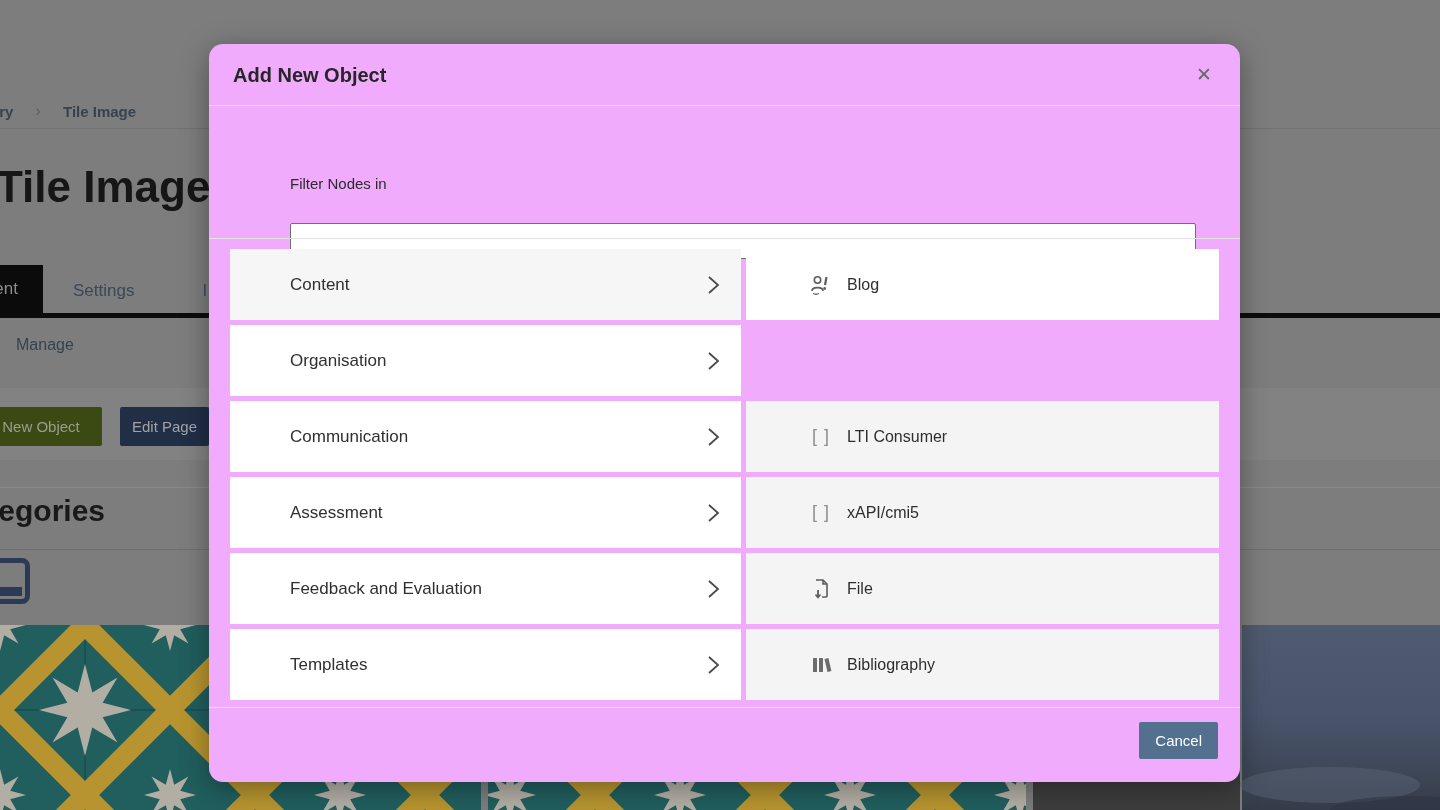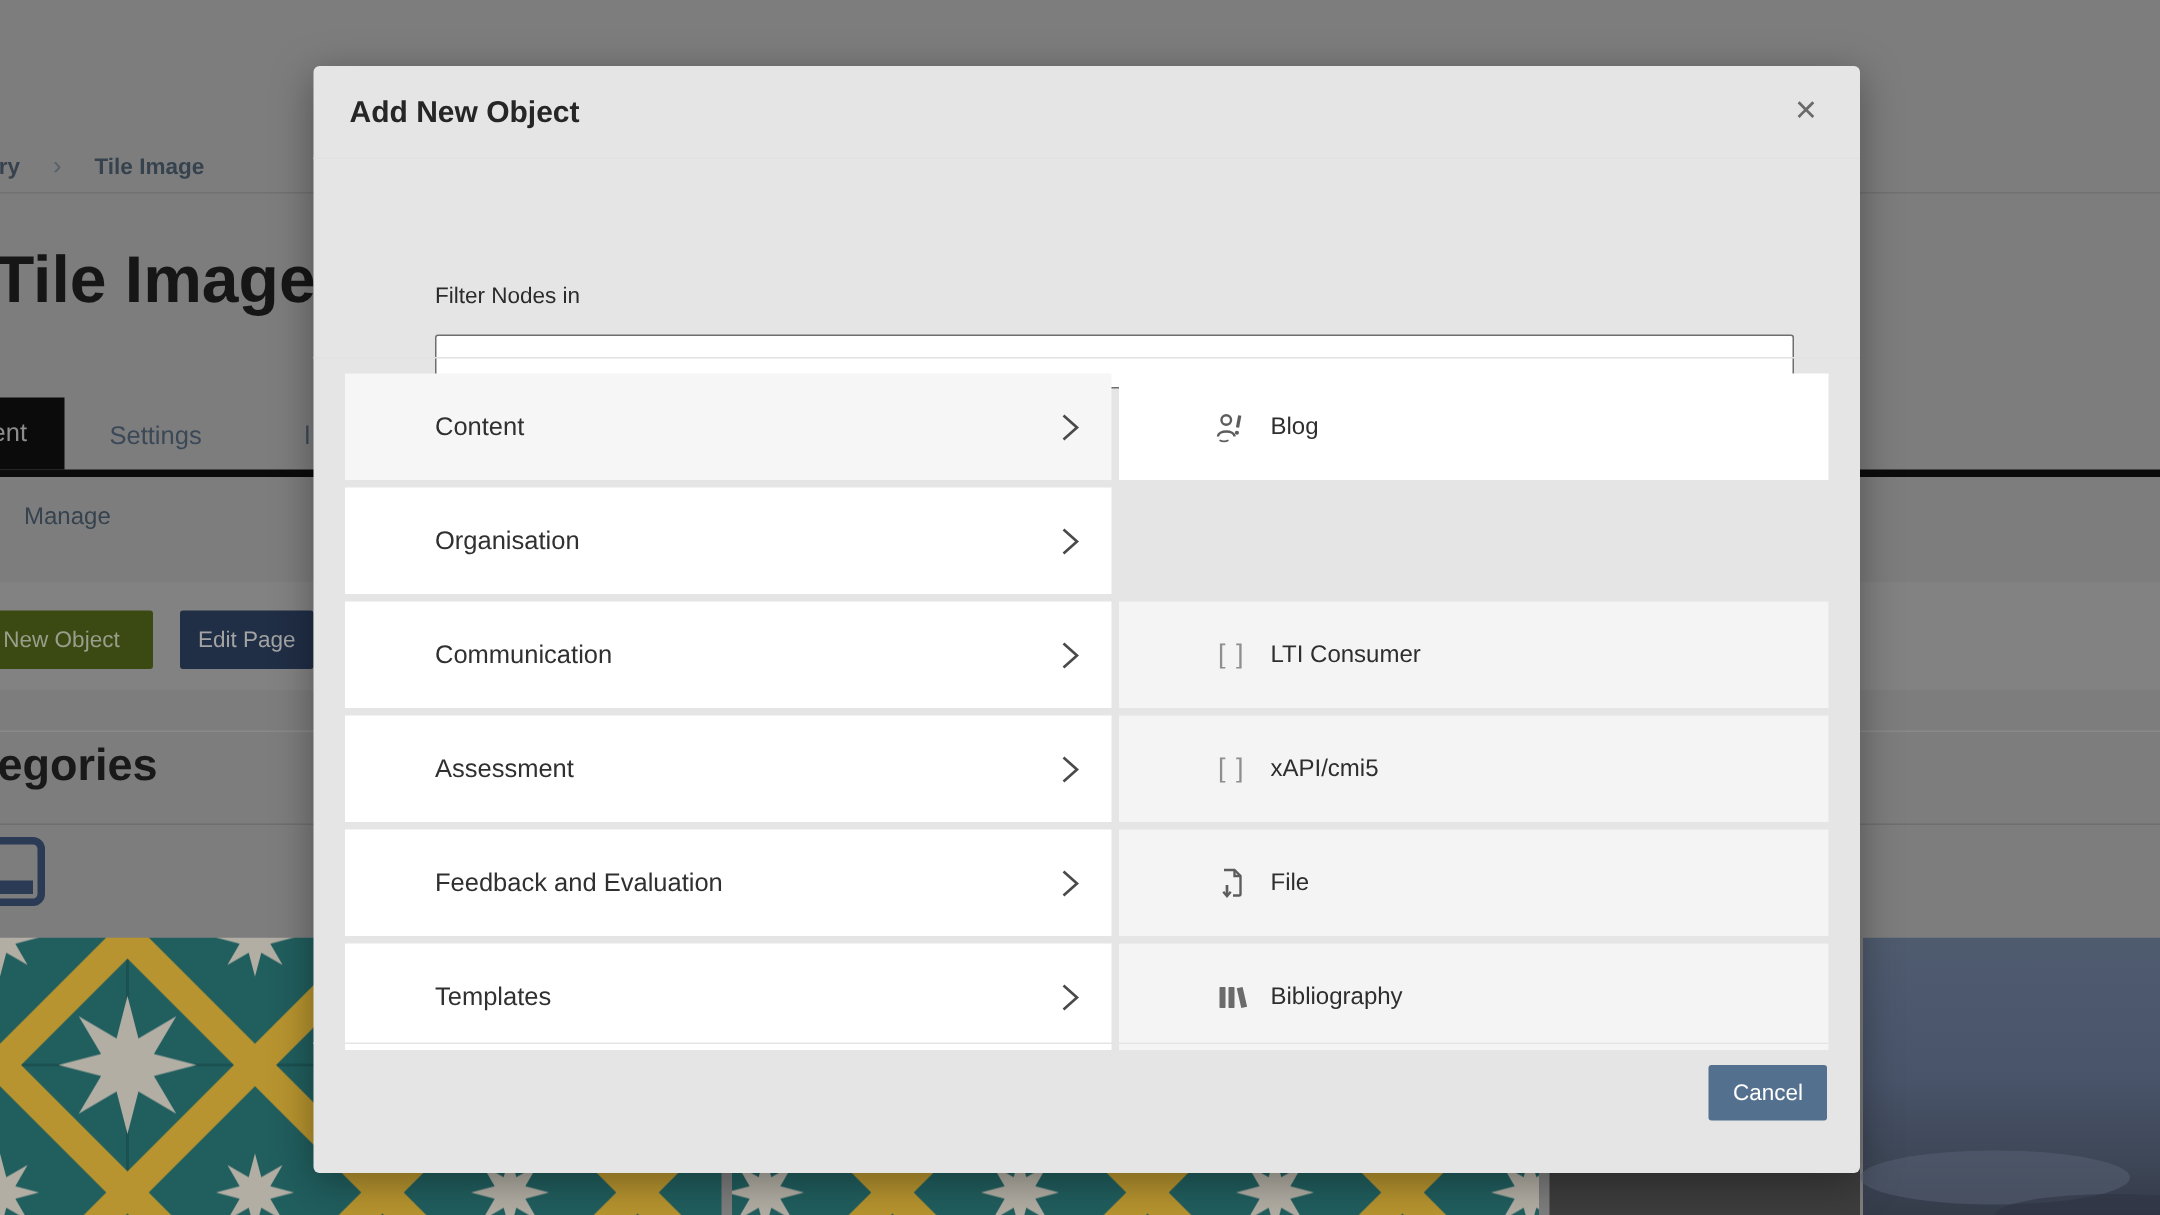--- a/index.html
+++ b/index.html
@@ -36,28 +36,28 @@
   .cat-heading { position:absolute; left:-50px; top:494px; font-size:30px; font-weight:700; color:#191919; }
 
   .icon-frag { position:absolute; left:-16px; top:558px; width:46px; height:46px;
                border:5px solid #2b3a55; border-radius:8px; }
   .icon-frag .bar { position:absolute; left:3px; right:3px; bottom:3px; height:9px; background:#2b3a55; }
 
   .tiles { position:absolute; left:0; top:625px; width:1440px; height:185px; }
 
   
   .backdrop { position:absolute; inset:0; background:transparent; z-index:4; }
-  .modal { position:absolute; left:209px; top:44px; width:1031px; height:738px; background:#e5e5e5;
-           border-radius:4px; box-shadow:0 6px 28px rgba(0,0,0,0.35); z-index:10; }
+  .modal { position:absolute; left:209px; top:44px; width:1031px; height:738px; background:#f0abfc;
+           border-radius:14px; box-shadow:0 6px 28px rgba(0,0,0,0.35); z-index:10; }
   .m-header { position:absolute; top:0; left:0; right:0; height:62px; border-bottom:1px solid #e2e2e2; }
   .m-title { position:absolute; left:24px; top:0; line-height:62px; font-size:20px; font-weight:600; color:#262626; }
   .m-close { position:absolute; right:24px; top:19px; width:24px; height:24px; background:none; border:none;
              color:#6a6a6a; font-size:19px; line-height:24px; text-align:center; cursor:pointer; }
 
-  .m-filter-label { position:absolute; left:81px; top:145px; font-size:15px; color:#2b2b2b; }
+  .m-filter-label { position:absolute; left:81px; top:131px; font-size:15px; color:#2b2b2b; }
   .m-filter-input { position:absolute; left:81px; top:179px; width:906px; height:36px;
                     border:1px solid #6f6f6f; border-radius:2px; font-size:15px; padding:0 10px;
                     font-family:inherit; }
   .m-filter-divider { position:absolute; left:0; right:0; top:194px; height:1px; background:#e2e2e2; }
 
   .cat-row { position:absolute; left:21px; width:511px; height:71px; display:flex; align-items:center;
              padding:0 20px 0 60px; background:#ffffff; cursor:pointer; }
   .cat-row.selected { background:#f6f6f6; }
   .cat-label { flex:1; font-size:17px; color:#303030; }
   .chev { flex:none; }
@@ -65,21 +65,21 @@
   .item-row { position:absolute; left:537px; width:473px; height:71px; display:flex; align-items:center;
               gap:13px; padding-left:62px; background:#f4f4f4; cursor:pointer; }
   .item-row.first { background:#ffffff; }
   .item-icon { width:26px; height:26px; flex:none; display:flex; align-items:center; justify-content:center; }
   .item-label { font-size:16px; color:#2e2e2e; }
   .brackets { font-size:18px; color:#8f8f8f; letter-spacing:1px; }
 
   .r0 { top:205px; } .r1 { top:281px; } .r2 { top:357px; }
   .r3 { top:433px; } .r4 { top:509px; } .r5 { top:585px; }
 
-  .m-footer { position:absolute; left:0; right:0; bottom:16px; height:71px; border-top:1px solid #e5e5e5; }
+  .m-footer { position:absolute; left:0; right:0; bottom:4px; height:71px; border-top:1px solid #e5e5e5; }
   .btn-cancel { position:absolute; right:22px; top:14px; height:37px; padding:0 16px; background:#53708f;
                 color:#ffffff; font-size:15px; border:none; border-radius:2px; cursor:pointer;
                 font-family:inherit; }
 </style>
 </head>
 <body>
 
 <div class="page">
 
   <div class="hairline line-bc"></div>

